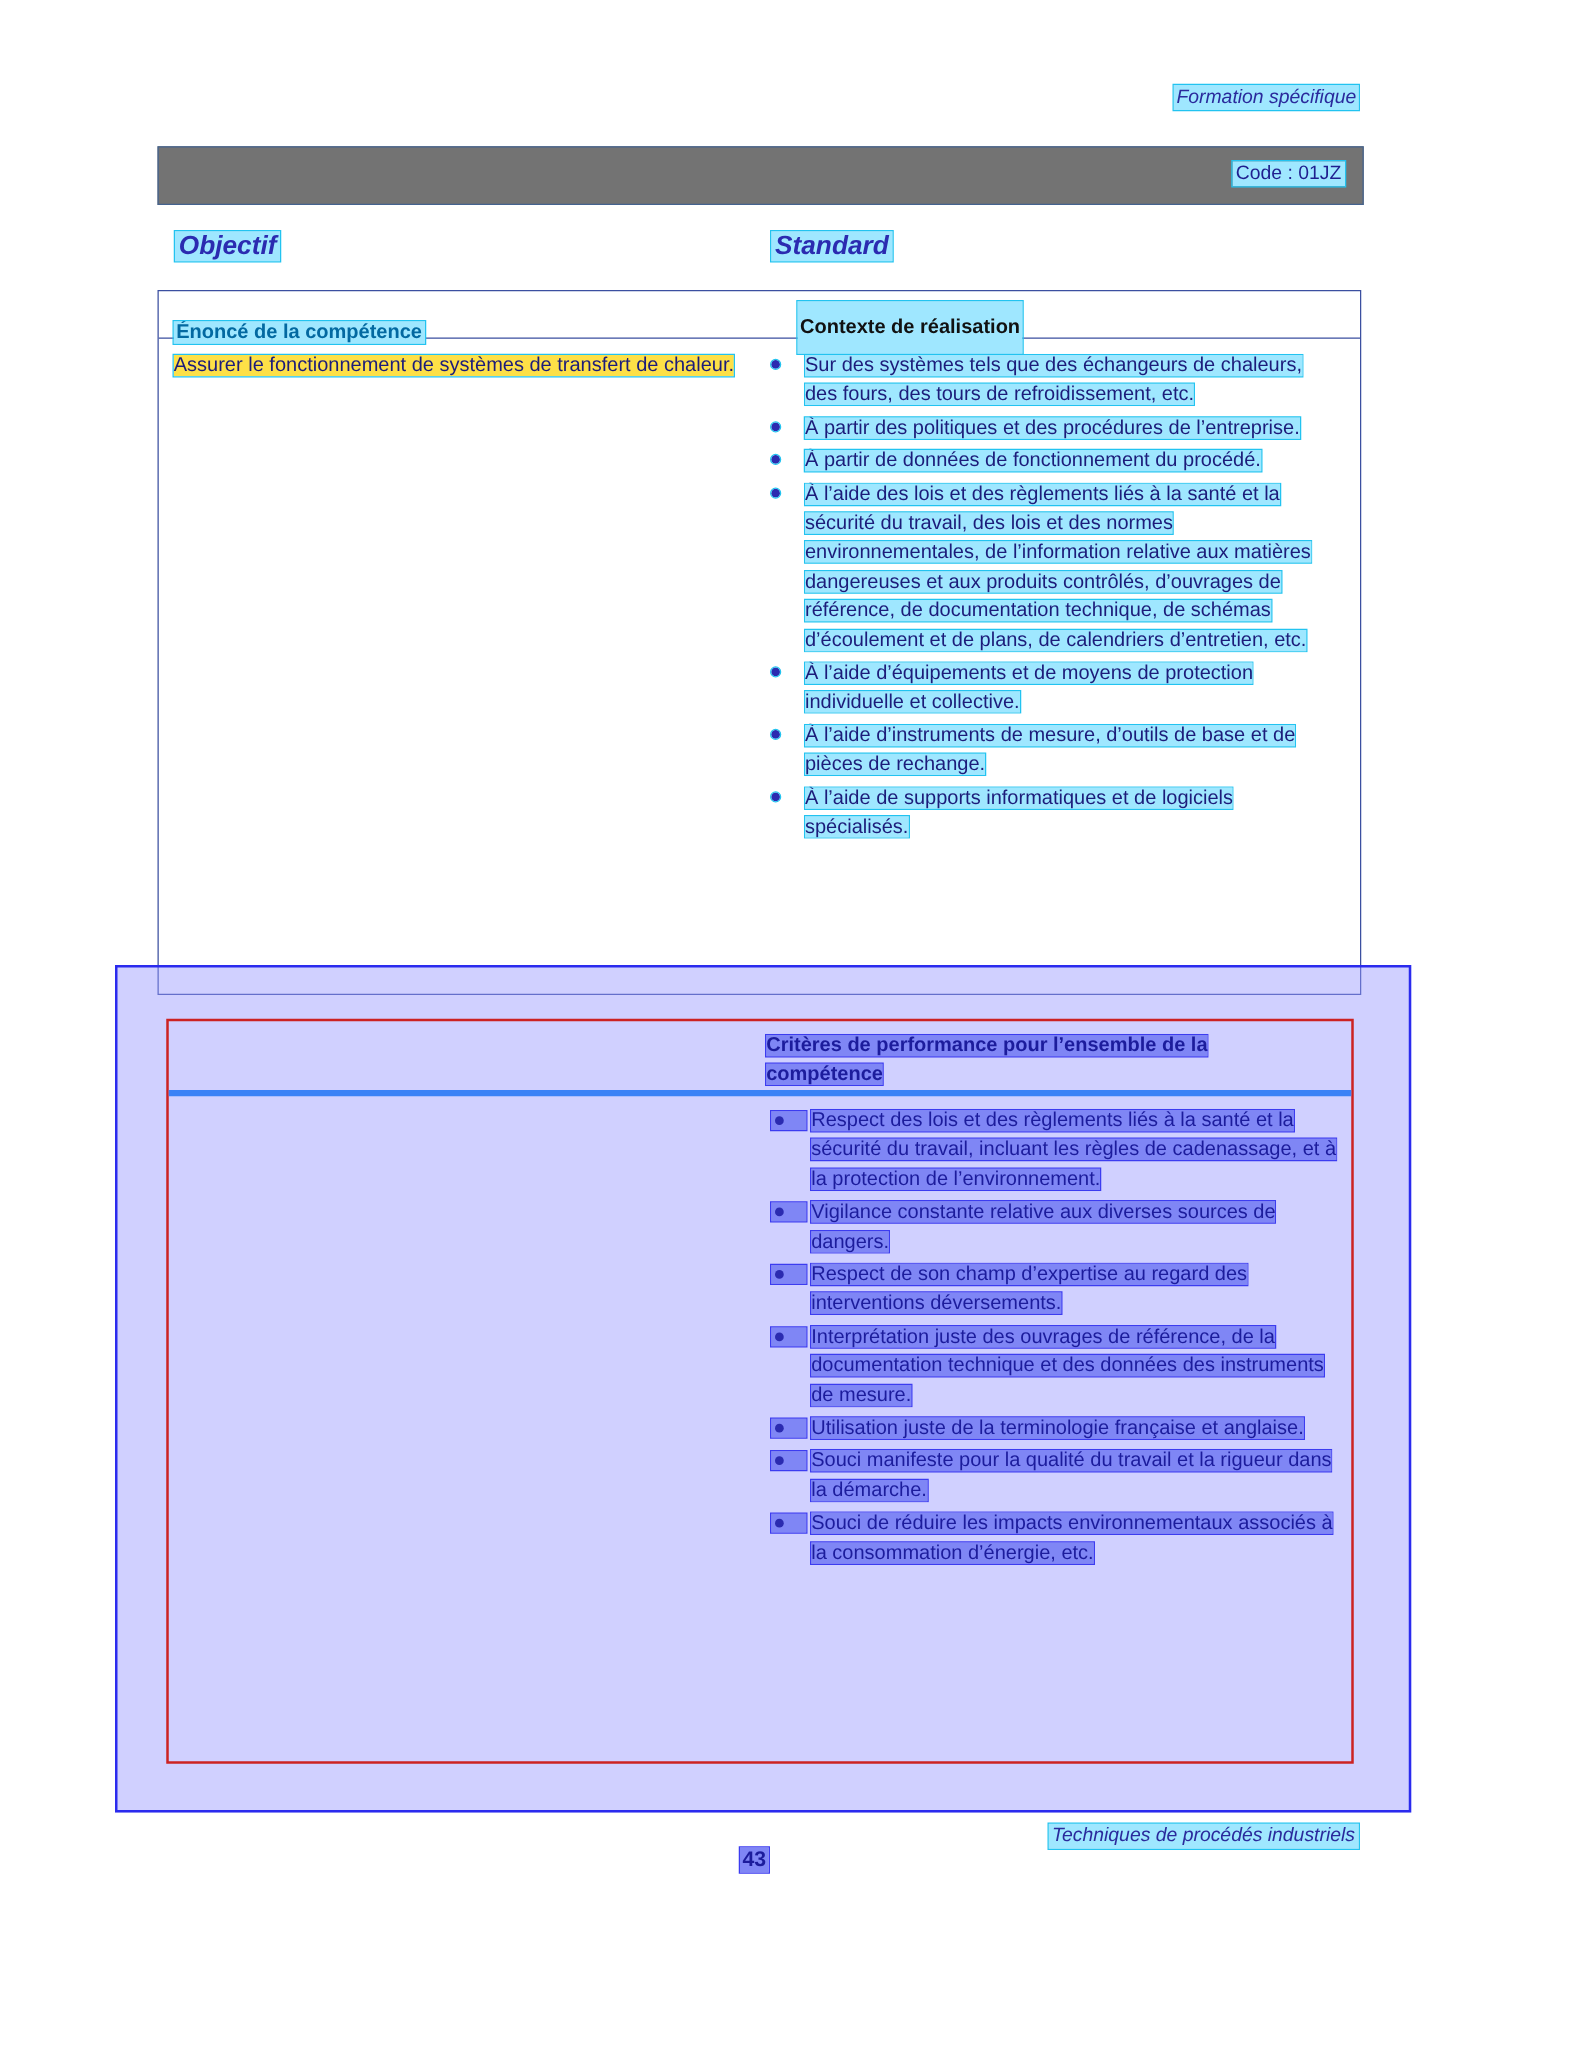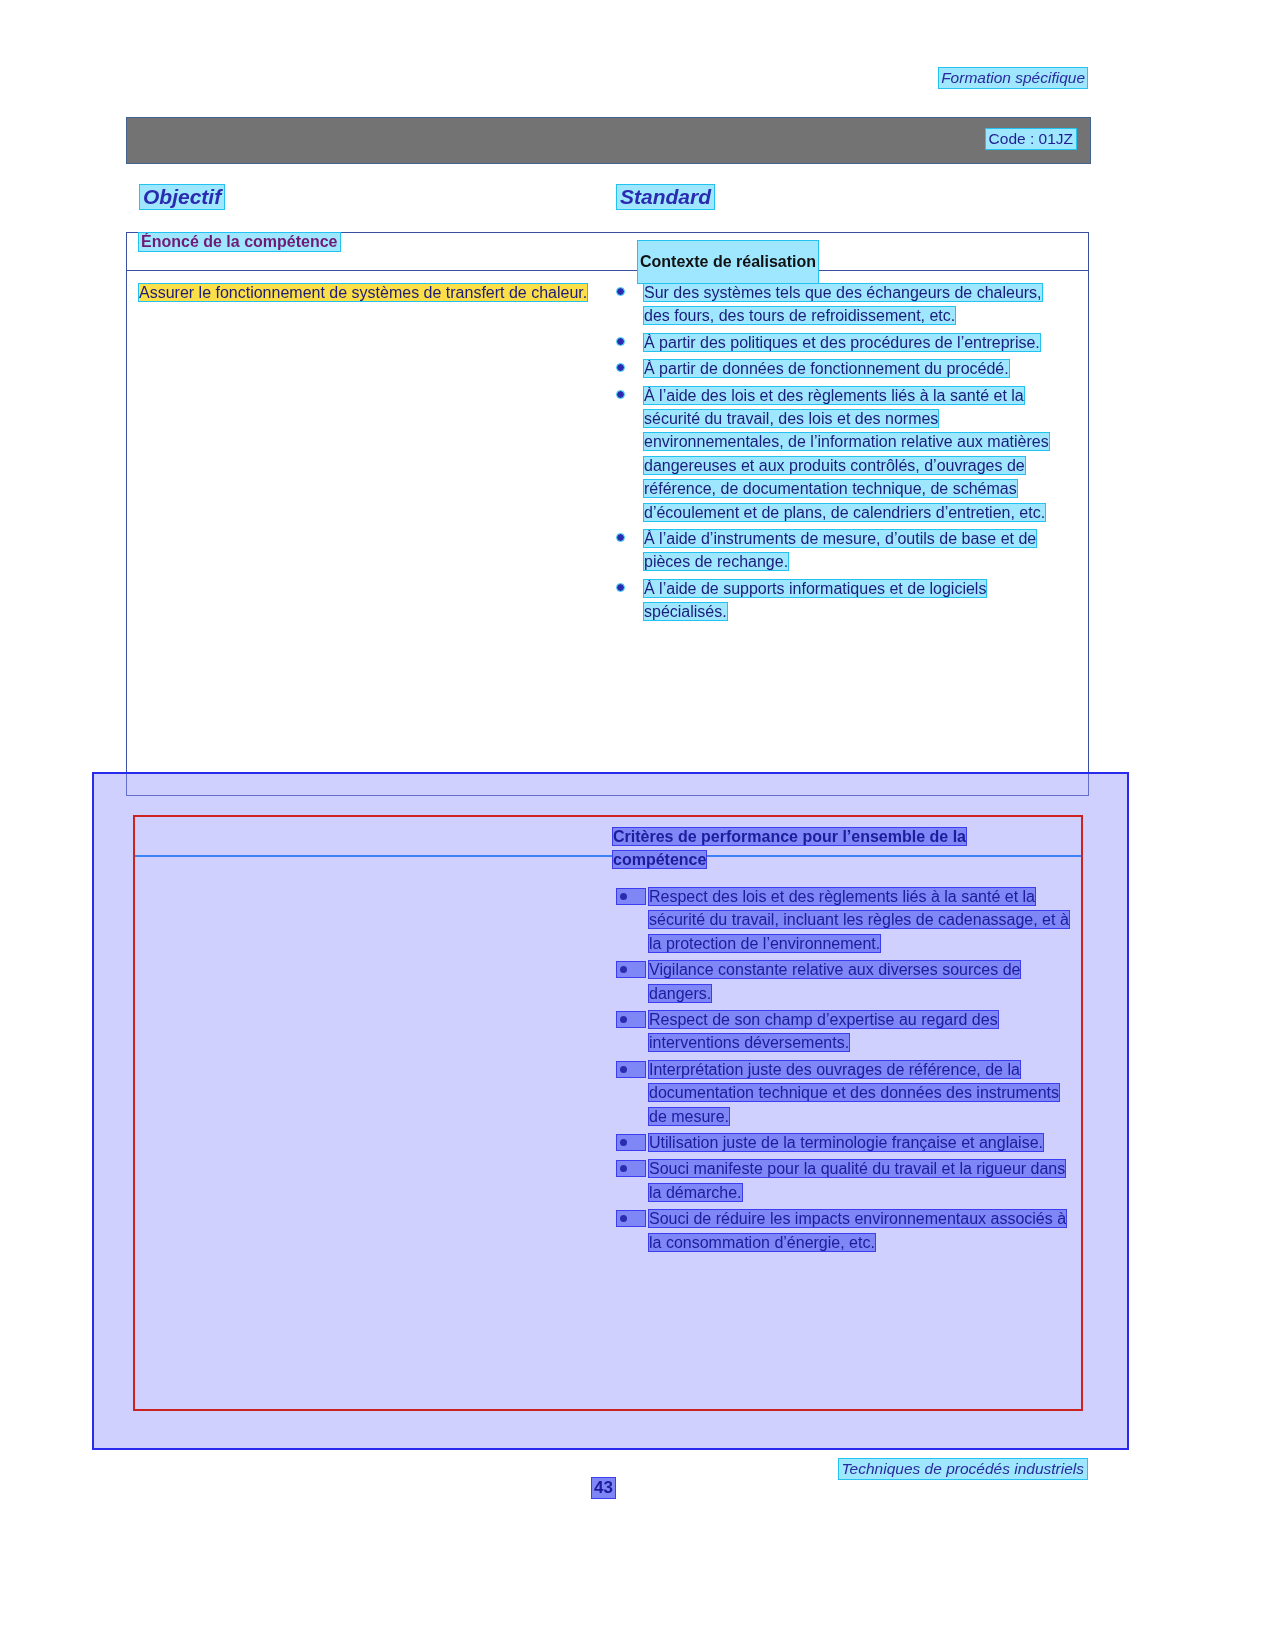--- a/index.html
+++ b/index.html
@@ -97,24 +97,24 @@
     position: absolute;
     left: 0; top: 0;
     width: 100%;
     height: 38px;
     border-bottom: 1px solid #3b4fa0;
     box-sizing: border-box;
   }
   .th-left {
     position: absolute;
     left: 12px;
-    top: 0;
-    font-size: 16px;
-    font-weight: bold;
-    color: #701a75;
+    top: 24px;
+    font-size: 16px;
+    font-weight: bold;
+    color: #0369a1;
     background: #9fe7ff;
     padding: 0 2px;
     outline: 1px solid #22c3f0;
   }
   .th-right {
     position: absolute;
     left: 511px;
     top: 8px;
     font-size: 16px;
     font-weight: bold;
@@ -193,22 +193,22 @@
     top: 815px;
     width: 950px;
     height: 596px;
     border: 2px solid #cc2222;
     box-sizing: border-box;
   }
   .crit-head {
     position: absolute;
     left: 0; top: 0;
     width: 100%;
-    height: 40px;
-    border-bottom: 2px solid #3b82f6;
+    height: 60px;
+    border-bottom: 5px solid #3b82f6;
     box-sizing: border-box;
   }
   .crit-head .title {
     position: absolute;
     left: 478px;
     top: 8px;
     width: 450px;
     font-size: 16px;
     font-weight: bold;
     line-height: 23px;
@@ -323,20 +323,24 @@
       <li>
         <span class="bullet"></span>
         <span class="txt">À partir de données de fonctionnement du procédé.</span>
       </li>
       <li>
         <span class="bullet"></span>
         <span class="txt">À l’aide des lois et des règlements liés à la santé et la sécurité du travail, des lois et des normes environnementales, de l’information relative aux matières dangereuses et aux produits contrôlés, d’ouvrages de référence, de documentation technique, de schémas d’écoulement et de plans, de calendriers d’entretien, etc.</span>
       </li>
       <li>
         <span class="bullet"></span>
+        <span class="txt">À l’aide d’équipements et de moyens de protection individuelle et collective.</span>
+      </li>
+      <li>
+        <span class="bullet"></span>
         <span class="txt">À l’aide d’instruments de mesure, d’outils de base et de pièces de rechange.</span>
       </li>
       <li>
         <span class="bullet"></span>
         <span class="txt">À l’aide de supports informatiques et de logiciels spécialisés.</span>
       </li>
     </ul>
   </div>
 
   <div class="selection-overlay"></div>

